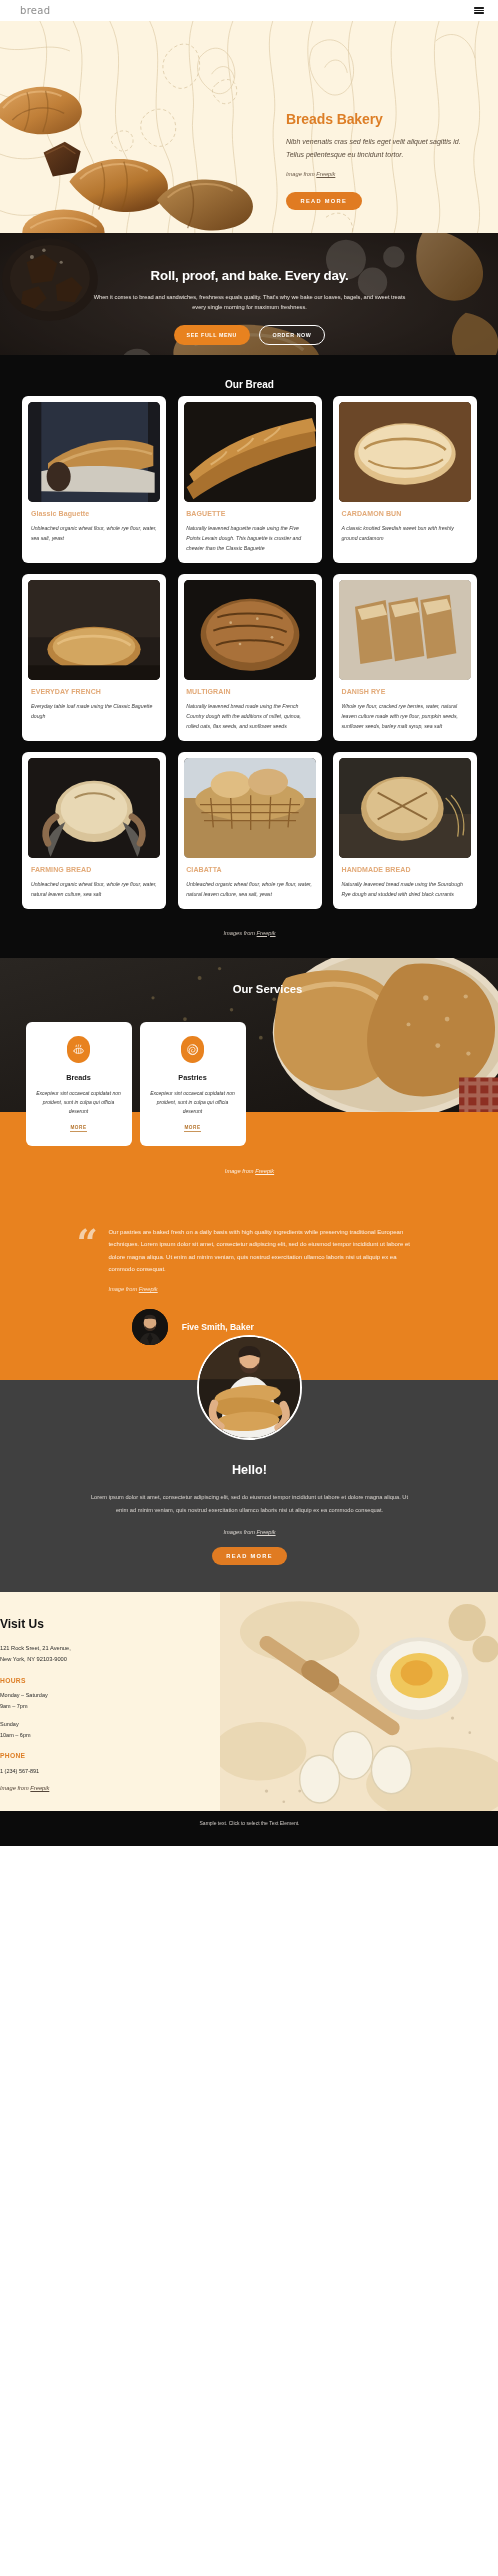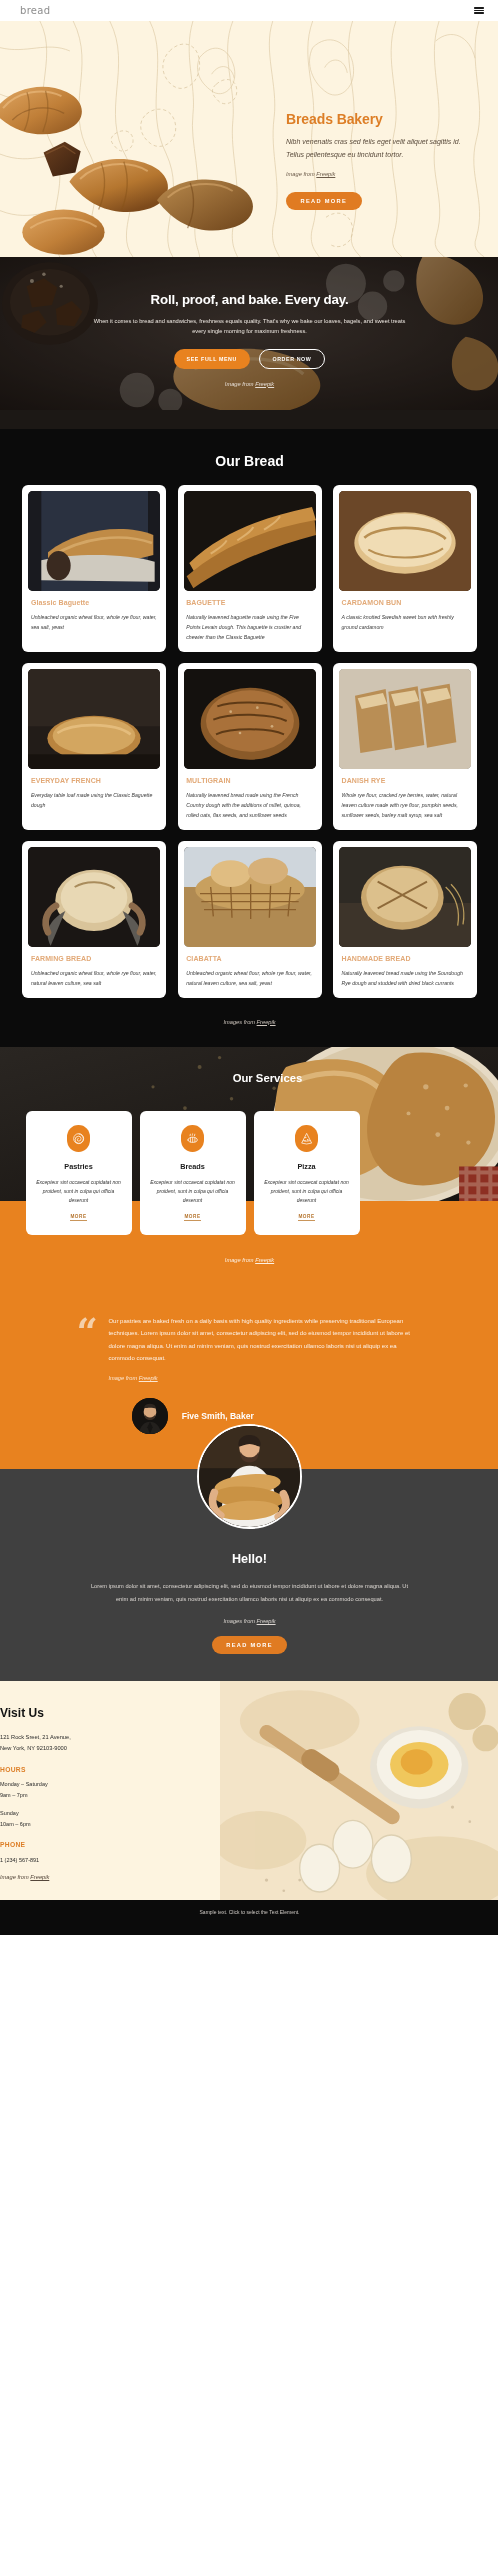--- a/index.html
+++ b/index.html
@@ -25,21 +25,21 @@
     color: #8e8e8e;
     letter-spacing: 0.3px;
     font-family: "DejaVu Sans", sans-serif;
   }
   .burger { width: 10px; display: flex; flex-direction: column; gap: 1.3px; cursor: pointer; }
   .burger i { display: block; height: 1.3px; background: #1a1a1a; border-radius: 0.7px; }
 
   
   .hero-cream {
     position: relative;
-    height: 236px;
+    height: 212px;
     background: #fdf4e0;
     overflow: hidden;
   }
   .topo {
     position: absolute; inset: 0;
     opacity: .85;
   }
   .croissants {
     position: absolute;
     left: -13.3px; top: 20px;
@@ -81,21 +81,21 @@
     border: none;
     cursor: pointer;
     font-weight: 600;
     font-family: "Liberation Sans", sans-serif;
   }
   .hero-cream .btn-pill { margin-top: 14.6px; }
 
   
   .hero-dark {
     position: relative;
-    height: 172px;
+    height: 122px;
     background: #241f1c;
     overflow: hidden;
     text-align: center;
   }
   .hero-dark .photo { position: absolute; inset: 0; }
   .hero-dark .veil { position: absolute; inset: 0; background: rgba(20,15,12,.42); }
   .hero-dark .inner { position: relative; padding-top: 35px; }
   .hero-dark h2 {
     color: #fff; font-size: 13.3px; font-weight: 700; letter-spacing: -0.2px;
   }
@@ -112,21 +112,21 @@
   .btn-ghost {
     background: transparent; color: #fff; border: 0.9px solid #fff; border-radius: 12px;
     font-size: 5.3px; font-weight: 700; letter-spacing: 0.6px; padding: 6px 12.6px;
     cursor: pointer; font-family: "Liberation Sans", sans-serif;
   }
   .hero-dark .credit { color: #e6ded6; margin-top: 11.3px; display: block; }
 
   
   .bread-sec { background: #0b0b0b; padding: 24px 0 21px; }
   .sec-title-light {
-    color: #fff; text-align: center; font-size: 14px; font-weight: 700; margin-bottom: 16px;
+    color: #fff; text-align: center; font-size: 10px; font-weight: 700; margin-bottom: 6px;
   }
   .bread-grid {
     display: grid; grid-template-columns: repeat(3, 144px);
     gap: 11.3px; justify-content: center;
   }
   .bread-card {
     background: #fff; border-radius: 6px; padding: 6px 6px 9.3px;
     display: flex; flex-direction: column;
   }
   .bread-card .thumb {
@@ -611,60 +611,46 @@
     </g>
   </svg>
 
   <div class="svc-head">
     <h2>Our Services</h2>
   </div>
 
   <div class="svc-grid">
     <div class="svc-card">
       <div class="svc-icon">
-        <svg width="13.3" height="13.3" viewBox="0 0 24 24" fill="none" stroke="#fff" stroke-width="1.3">
-          <circle cx="12" cy="12" r="9"></circle>
-          <path d="M12 3.6a8.4 8.4 0 0 1 0 16.8 6.4 6.4 0 0 1 0-12.8 4.4 4.4 0 0 1 0 8.8 2.4 2.4 0 0 1 0-4.8"></path>
-        </svg>
-      </div>
-      <h4>Pastries</h4>
-      <p>Excepteur sint occaecat cupidatat non proident, sunt in culpa qui officia deserunt</p>
-      <span class="svc-more">MORE</span>
-    </div>
-
-    <div class="svc-card">
-      <div class="svc-icon">
         <svg width="13.3" height="13.3" viewBox="0 0 24 24" fill="none" stroke="#fff" stroke-width="1.3" stroke-linecap="round">
           <path d="M8 4c0 1.2-.8 1.6-.8 2.6"></path>
             <path d="M12 3.4c0 1.2-.8 1.6-.8 2.6"></path>
             <path d="M16 4c0 1.2-.8 1.6-.8 2.6"></path>
           <path d="M3.5 14.5c0-3 3.8-5.2 8.5-5.2s8.5 2.2 8.5 5.2c0 2.4-3.8 4.2-8.5 4.2S3.5 16.9 3.5 14.5z"></path>
           <path d="M8 10.2v7.8M12 9.6v8.8M16 10.2v7.8"></path>
         </svg>
       </div>
       <h4>Breads</h4>
       <p>Excepteur sint occaecat cupidatat non proident, sunt in culpa qui officia deserunt</p>
       <span class="svc-more">MORE</span>
     </div>
 
-
     <div class="svc-card">
       <div class="svc-icon">
-        <svg width="13.3" height="13.3" viewBox="0 0 24 24" fill="none" stroke="#fff" stroke-width="1.3" stroke-linejoin="round">
-          <path d="M12 2.5 21 20a26 26 0 0 1-18 0z"></path>
-            <path d="M5.2 15.5a22 22 0 0 0 13.6 0"></path>
-          <circle cx="10.5" cy="10" r="1.2" fill="#fff" stroke="none"></circle>
-            <circle cx="14" cy="14" r="1.2" fill="#fff" stroke="none"></circle>
-            <circle cx="9" cy="16" r="1.2" fill="#fff" stroke="none"></circle>
+        <svg width="13.3" height="13.3" viewBox="0 0 24 24" fill="none" stroke="#fff" stroke-width="1.3">
+          <circle cx="12" cy="12" r="9"></circle>
+          <path d="M12 3.6a8.4 8.4 0 0 1 0 16.8 6.4 6.4 0 0 1 0-12.8 4.4 4.4 0 0 1 0 8.8 2.4 2.4 0 0 1 0-4.8"></path>
         </svg>
       </div>
-      <h4>Pizza</h4>
+      <h4>Pastries</h4>
       <p>Excepteur sint occaecat cupidatat non proident, sunt in culpa qui officia deserunt</p>
       <span class="svc-more">MORE</span>
     </div>
+
+
   </div>
 
   <div class="svc-credit">
     <span class="credit"><span>Image from </span><a href="#">Freepik</a></span>
   </div>
 </section>
 
 <section class="testi-sec">
   <div class="testi-wrap">
     <div class="quote-mark">“</div>

